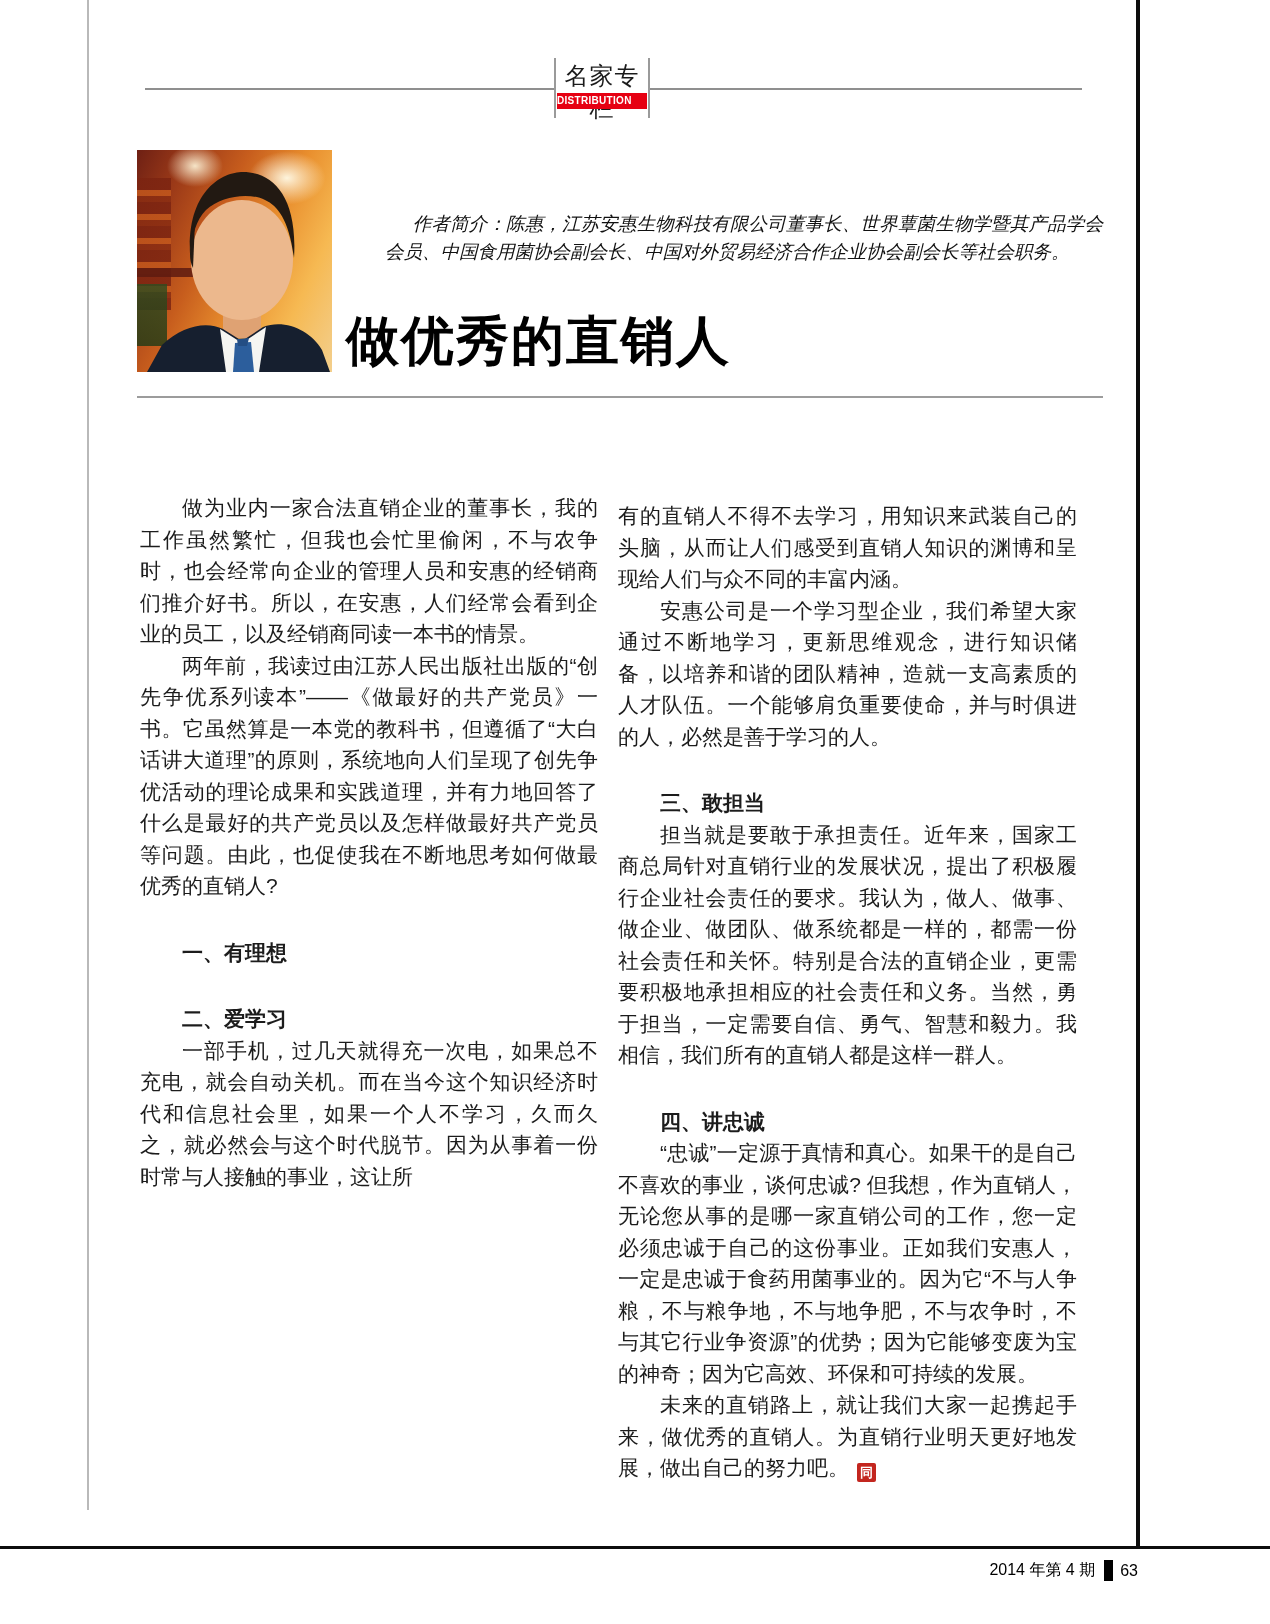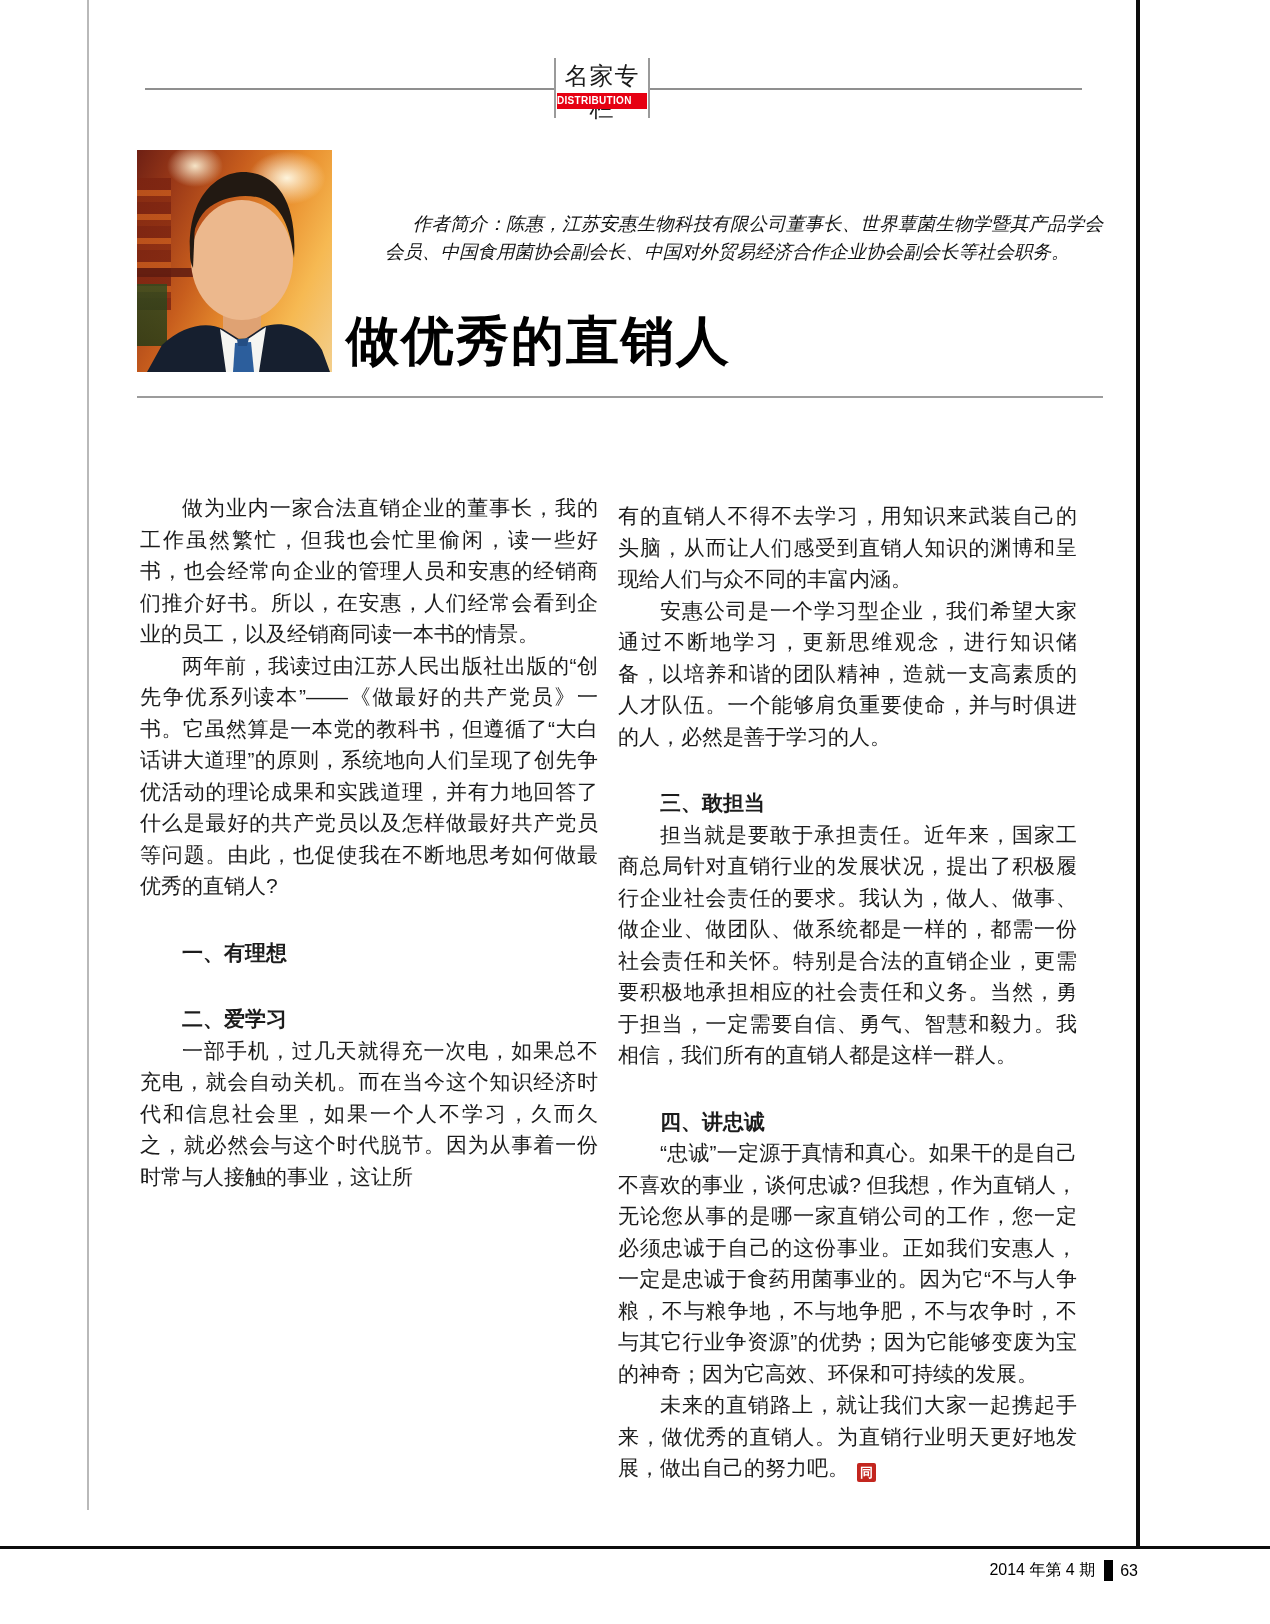--- a/index.html
+++ b/index.html
@@ -92,21 +92,21 @@
     <polygon points="98,193 114,192 117,222 96,222" fill="#2c5e9c"></polygon>
     <polygon points="100,189 112,188 110,196 101,196" fill="#244e84"></polygon>
   </svg>
 </div>
 
 <div class="abs intro">作者简介：陈惠，江苏安惠生物科技有限公司董事长、世界蕈菌生物学暨其产品学会会员、中国食用菌协会副会长、中国对外贸易经济合作企业协会副会长等社会职务。</div>
 <div class="abs article-title">做优秀的直销人</div>
 <div class="abs title-divider"></div>
 
 <div class="column col-left">
-    <div class="blk p">做为业内一家合法直销企业的董事长，我的工作虽然繁忙，但我也会忙里偷闲，读一些好书，也会经常向企业的管理人员和安惠的经销商们推介好书。所以，在安惠，人们经常会看到企业的员工，以及经销商同读一本书的情景。</div>
+    <div class="blk p">做为业内一家合法直销企业的董事长，我的工作虽然繁忙，但我也会忙里偷闲，不与农争时，也会经常向企业的管理人员和安惠的经销商们推介好书。所以，在安惠，人们经常会看到企业的员工，以及经销商同读一本书的情景。</div>
     <div class="blk p">两年前，我读过由江苏人民出版社出版的“创先争优系列读本”——《做最好的共产党员》一书。它虽然算是一本党的教科书，但遵循了“大白话讲大道理”的原则，系统地向人们呈现了创先争优活动的理论成果和实践道理，并有力地回答了什么是最好的共产党员以及怎样做最好共产党员等问题。由此，也促使我在不断地思考如何做最优秀的直销人?</div>
     <div class="blk h">一、有理想</div>
     <div class="blk h">二、爱学习</div>
     <div class="blk p">一部手机，过几天就得充一次电，如果总不充电，就会自动关机。而在当今这个知识经济时代和信息社会里，如果一个人不学习，久而久之，就必然会与这个时代脱节。因为从事着一份时常与人接触的事业，这让所</div>
   </div>
 <div class="column col-right">
     <div class="blk p-cont">有的直销人不得不去学习，用知识来武装自己的头脑，从而让人们感受到直销人知识的渊博和呈现给人们与众不同的丰富内涵。</div>
     <div class="blk p">安惠公司是一个学习型企业，我们希望大家通过不断地学习，更新思维观念，进行知识储备，以培养和谐的团队精神，造就一支高素质的人才队伍。一个能够肩负重要使命，并与时俱进的人，必然是善于学习的人。</div>
     <div class="blk h">三、敢担当</div>
     <div class="blk p">担当就是要敢于承担责任。近年来，国家工商总局针对直销行业的发展状况，提出了积极履行企业社会责任的要求。我认为，做人、做事、做企业、做团队、做系统都是一样的，都需一份社会责任和关怀。特别是合法的直销企业，更需要积极地承担相应的社会责任和义务。当然，勇于担当，一定需要自信、勇气、智慧和毅力。我相信，我们所有的直销人都是这样一群人。</div>

